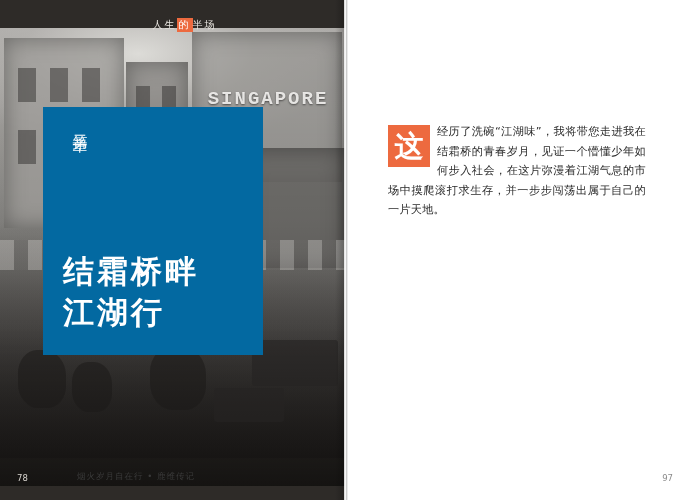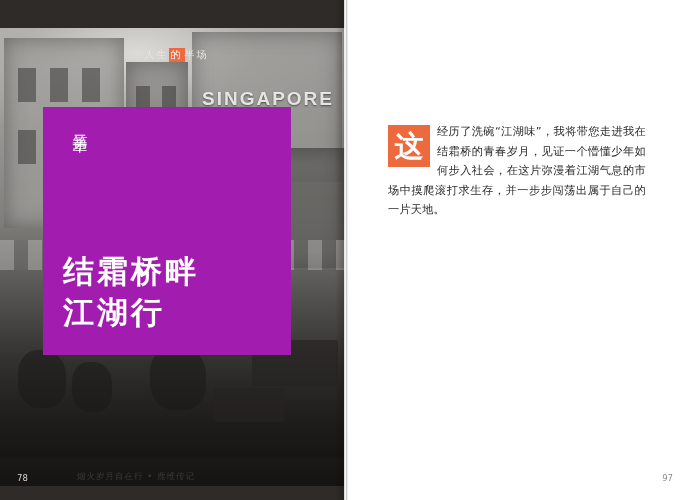--- a/index.html
+++ b/index.html
@@ -78,30 +78,30 @@
   .signboard {
     position: absolute;
     left: 196px; top: 58px;
     width: 144px; height: 26px;
     color: rgba(245,243,238,0.9);
     font-size: 19px;
     letter-spacing: 2px;
     font-weight: bold;
     text-align: center;
     line-height: 26px;
-    font-family: Liberation Sans, sans-serif;
+    font-family: Liberation Mono, monospace;
     text-shadow: 0 1px 2px rgba(0,0,0,0.5);
   }
 
   
   .chapter-panel {
     position: absolute;
     left: 43px; top: 107px;
-    width: 248px; height: 248px;
-    background: #a21caf;
+    width: 220px; height: 248px;
+    background: #0369a1;
   }
   .chapter-num {
     position: absolute;
     left: 18px; top: 16px;
     width: 28px;
     color: #ffffff;
     font-size: 15px;
     line-height: 19px;
     letter-spacing: 1px;
     writing-mode: vertical-rl;
@@ -150,28 +150,27 @@
     text-align: justify;
     text-justify: inter-character;
     letter-spacing: 0.2px;
     font-family: "DejaVu Sans", sans-serif;
   }
   .para.indent { text-indent: 2em; }
 
   
   .header-left {
     position: absolute;
-    left: 4px; top: 18px;
+    left: 12px; top: 18px;
     width: 345px;
     text-align: center;
     font-size: 10px;
     letter-spacing: 2px;
     color: #e9e6e0;
     font-family: "DejaVu Sans", sans-serif;
-    margin-top: 30px;
   }
   .header-left .mark {
     display: inline-block;
     background: #ed6a3f;
     color: #ffffff;
     padding: 0 2px;
   }
   .folio {
     position: absolute;
     bottom: 17px;

